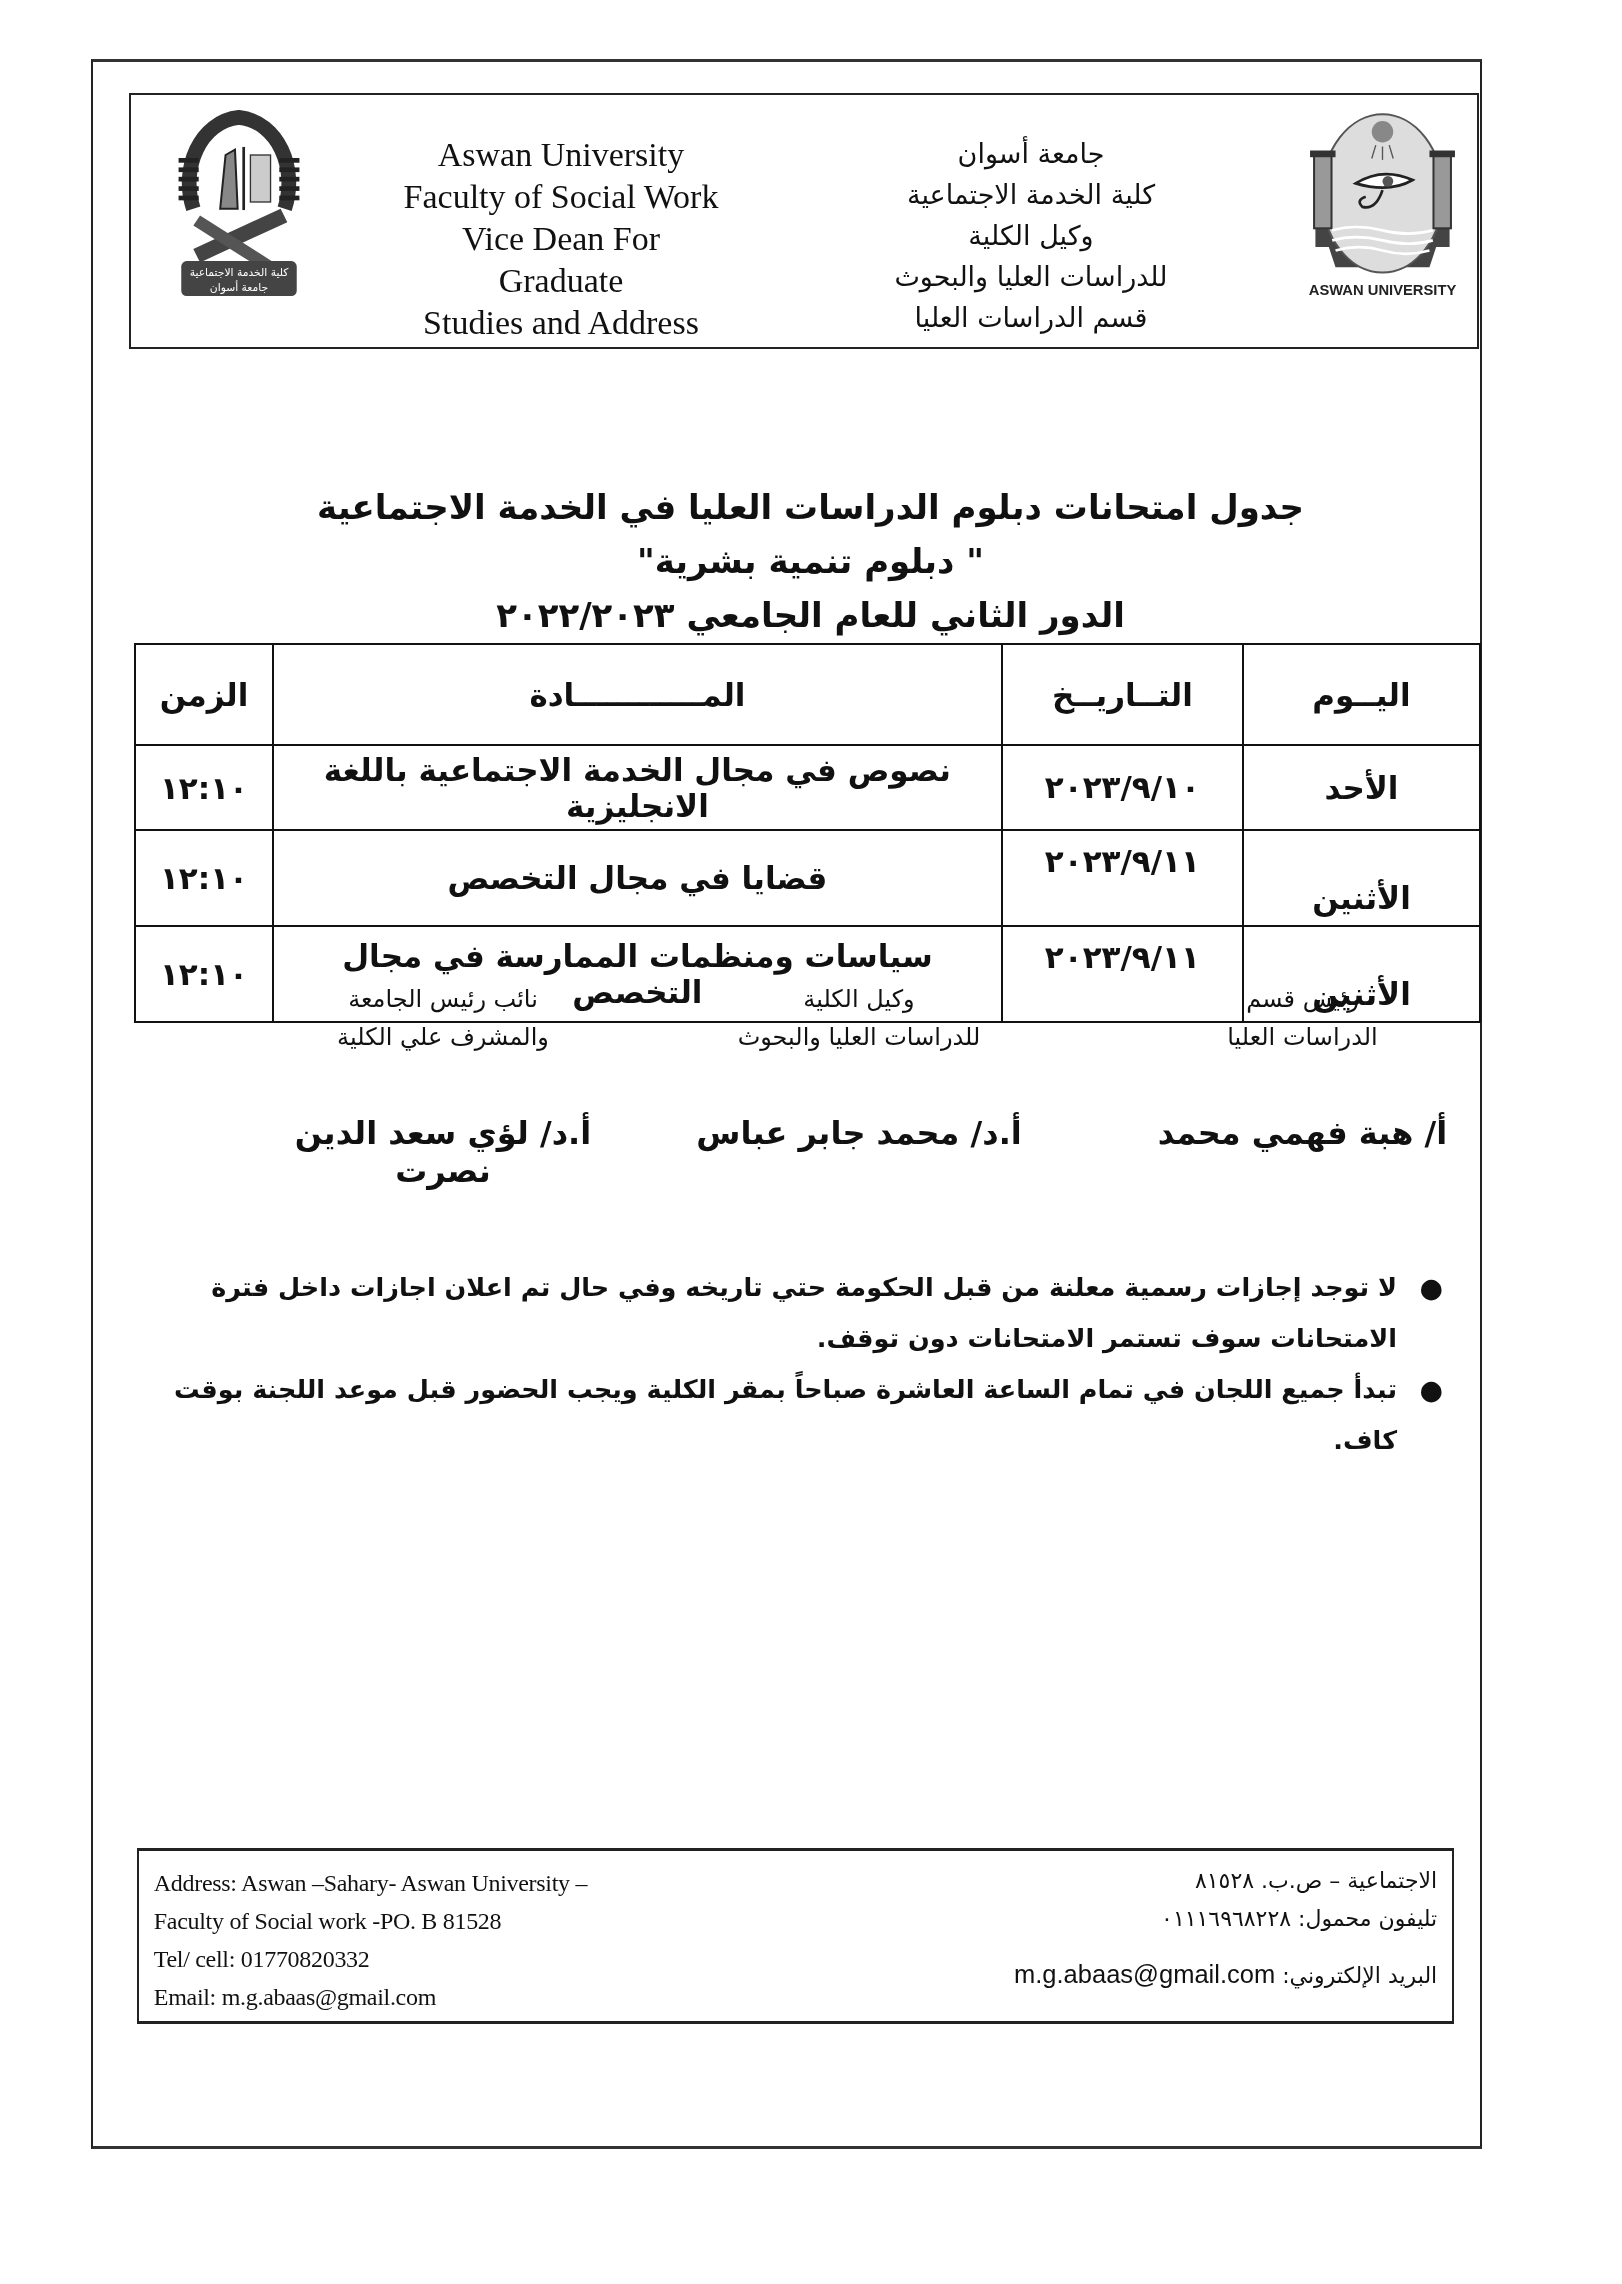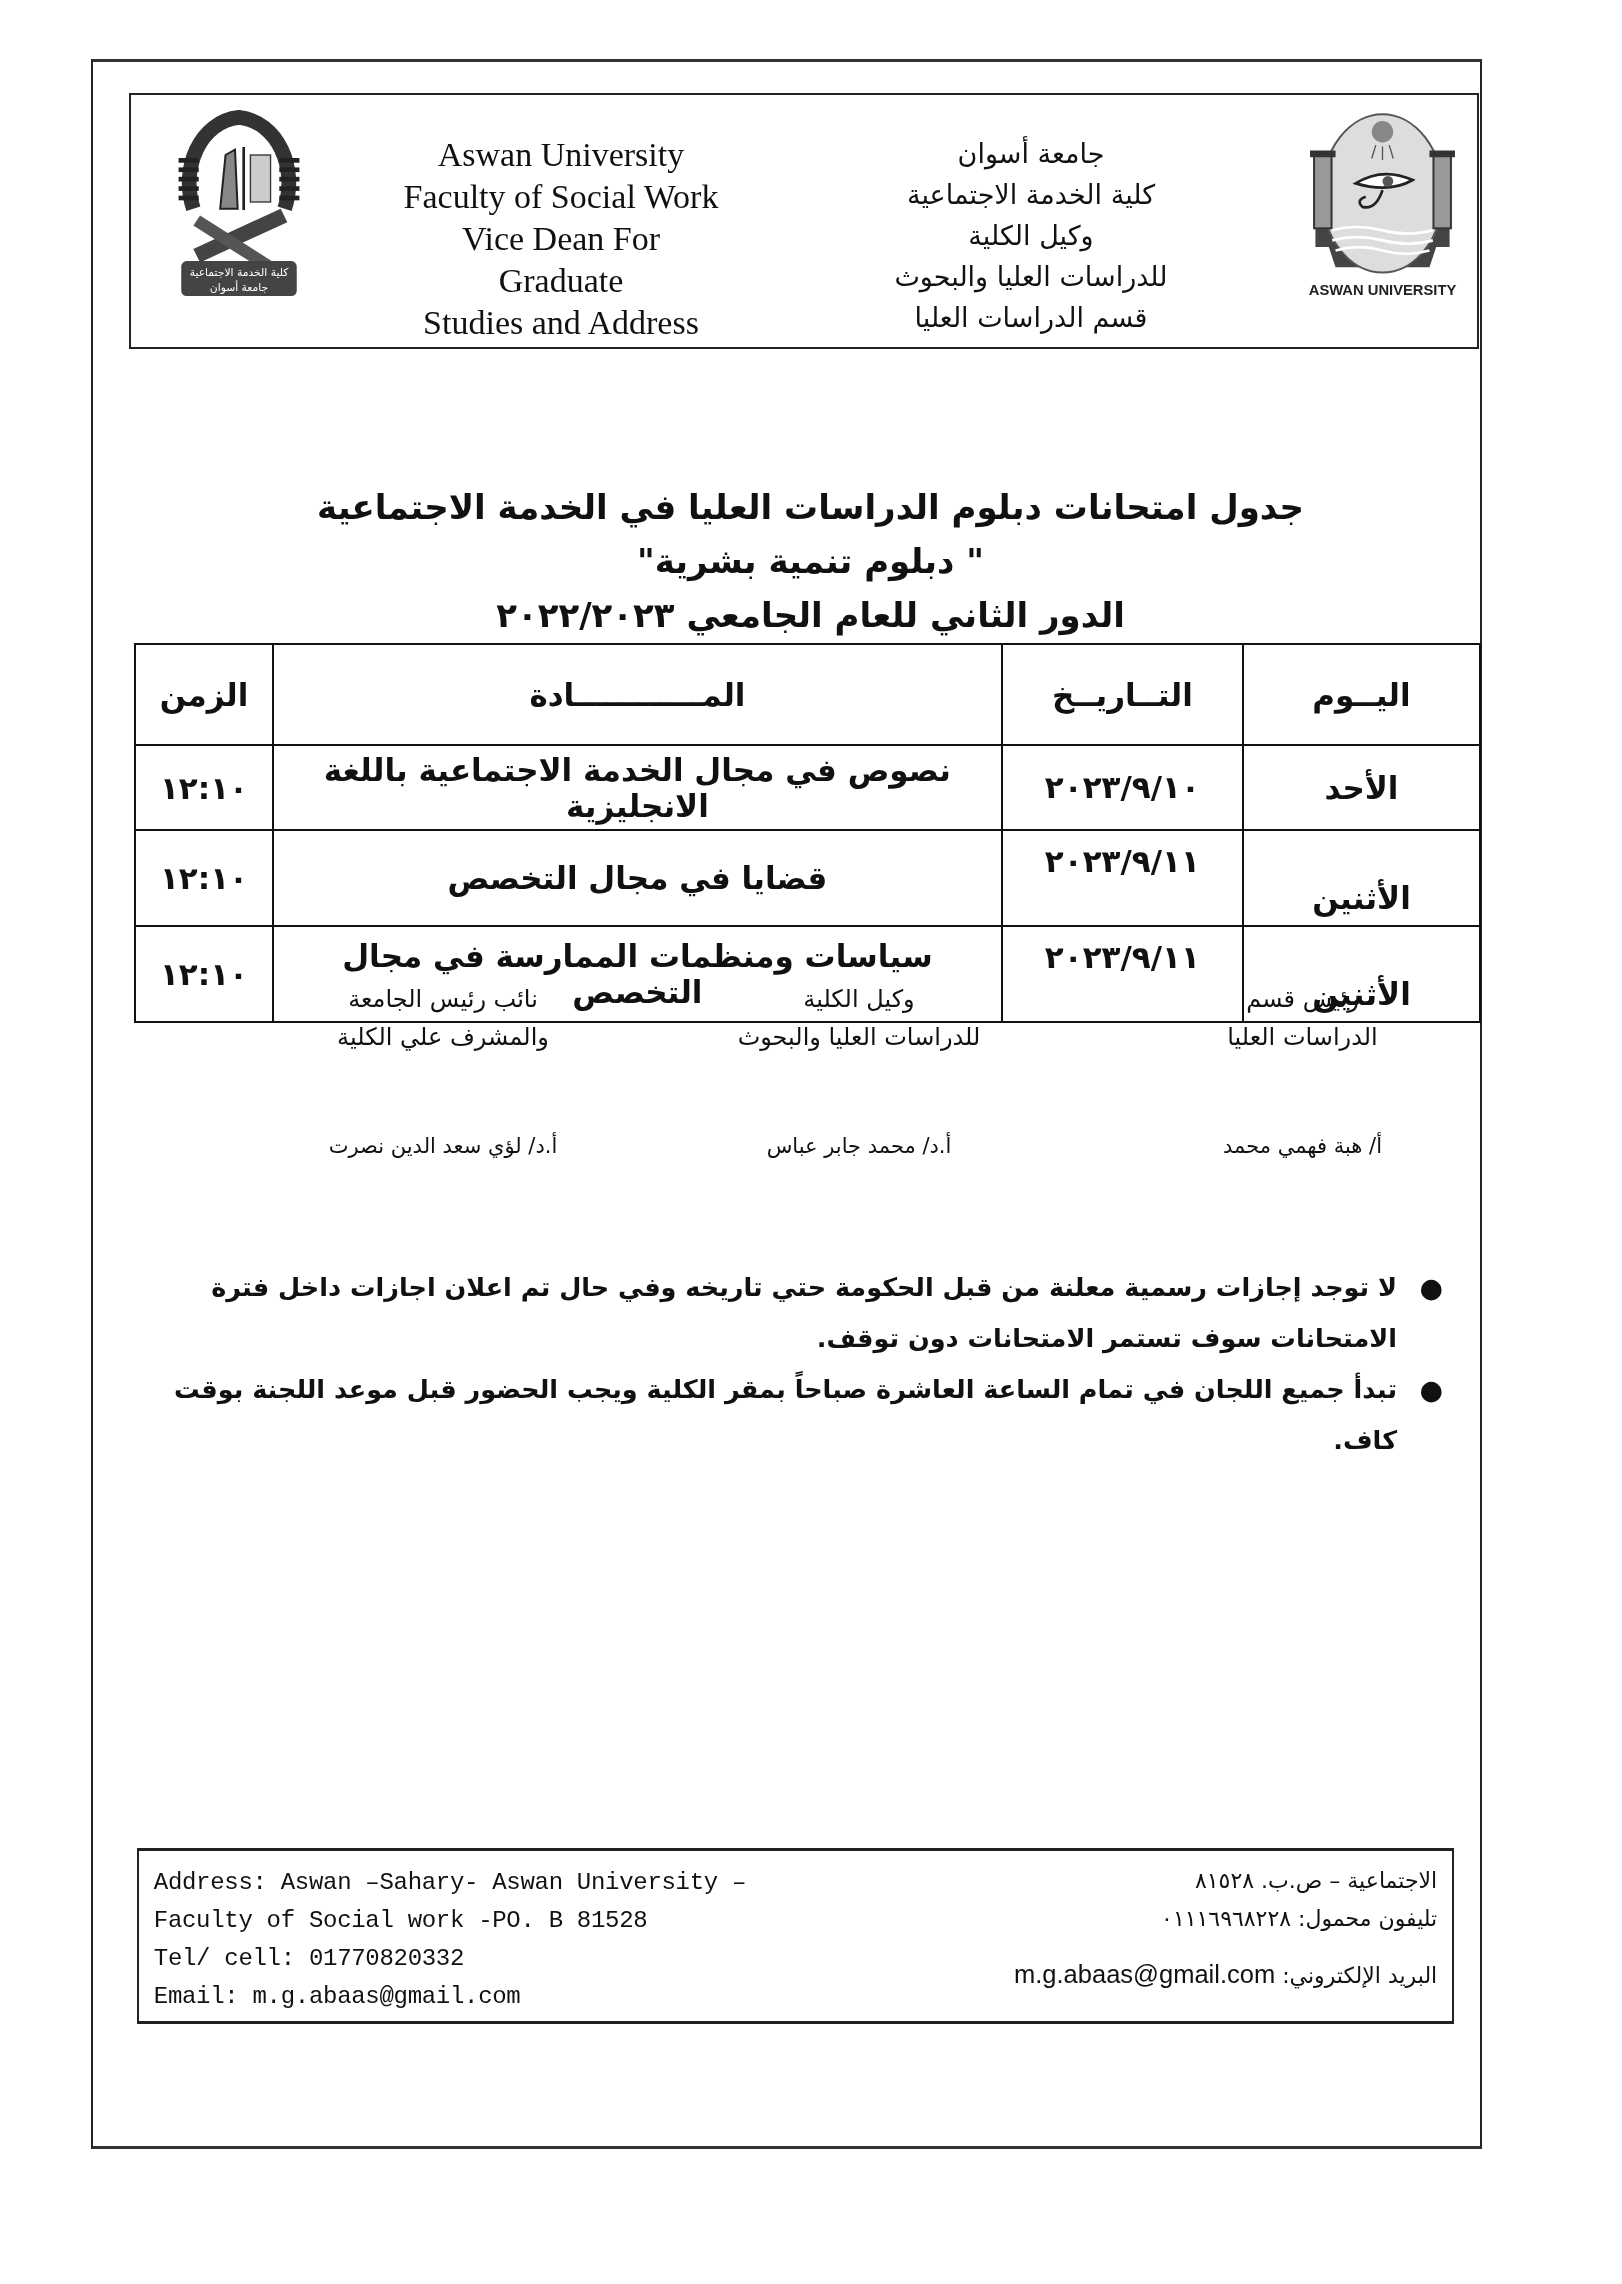--- a/index.html
+++ b/index.html
@@ -39,38 +39,38 @@
     .col-date { width: 239px; }
     .col-subject { width: 736px; border-radius: 7px; }
     .col-time { width: 135px; }
     td.date-cell { vertical-align: top; padding-top: 12px; letter-spacing: 4px; }
     td.date-cell.first { vertical-align: middle; padding-top: 0; }
     td.day-cell { vertical-align: bottom; padding-bottom: 9.4px; }
     td.day-cell.first { vertical-align: middle; padding-bottom: 0; }
     .sig-area { position: absolute; top: 980px; left: 0; width: 1622px; height: 175px; direction: rtl; font-family: "DejaVu Sans", sans-serif; color: #111; }
     .sig { position: absolute; text-align: center; }
     .sig .role { font-size: 24px; line-height: 38px; }
-    .sig .name { font-size: 21px; font-weight: normal; margin-top: 78px; }
+    .sig .name { font-size: 32px; font-weight: bold; margin-top: 58px; }
     .sig-1 { left: 1128px; width: 349px; }
     .sig-2 { left: 671px; width: 376px; }
     .sig-3 { left: 255px; width: 376px; }
     .notes {
       position: absolute; left: 168px; top: 1262px; width: 1229px; direction: rtl;
       font-family: "DejaVu Sans", sans-serif; font-weight: bold; font-size: 25.5px; line-height: 51px; color: #111;
       margin: 0; padding: 0 47px 0 0; list-style: none;
     }
     .notes li { position: relative; margin-bottom: 0; }
     .notes li .bullet { position: absolute; right: -46px; top: 0; font-size: 27px; }
     .footer-box {
       position: absolute; left: 137px; top: 1848px; width: 1317px; height: 176px;
       border: 2px solid #222; border-top-width: 3.4px; border-bottom-width: 3.4px; box-sizing: border-box;
     }
     .footer-en {
       position: absolute; left: 14.8px; top: 13.4px; width: 604px;
-      font-family: Liberation Mono, monospace; font-size: 24px; line-height: 38px; color: #111; letter-spacing: -0.3px;
+      font-family: Liberation Serif, serif; font-size: 24px; line-height: 38px; color: #111; letter-spacing: -0.3px;
     }
     .footer-ar {
       position: absolute; right: 14.8px; top: 10.7px; width: 604px; direction: rtl; text-align: right;
       font-family: "DejaVu Sans", sans-serif; font-size: 22px; line-height: 38px; color: #111;
     }
     .footer-ar .email-line { margin-top: 17.5px; }
     .footer-ar .email-val { font-family: "Liberation Sans", sans-serif; font-size: 25.5px; }
   </style>
 </head>
 <body>

